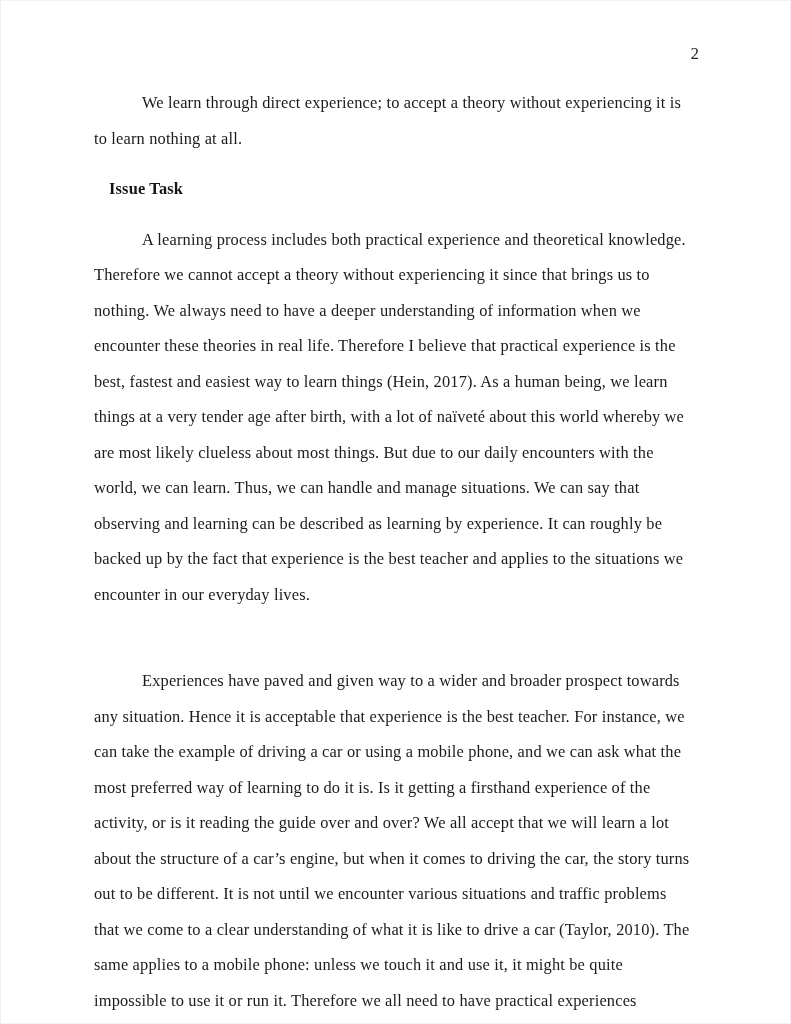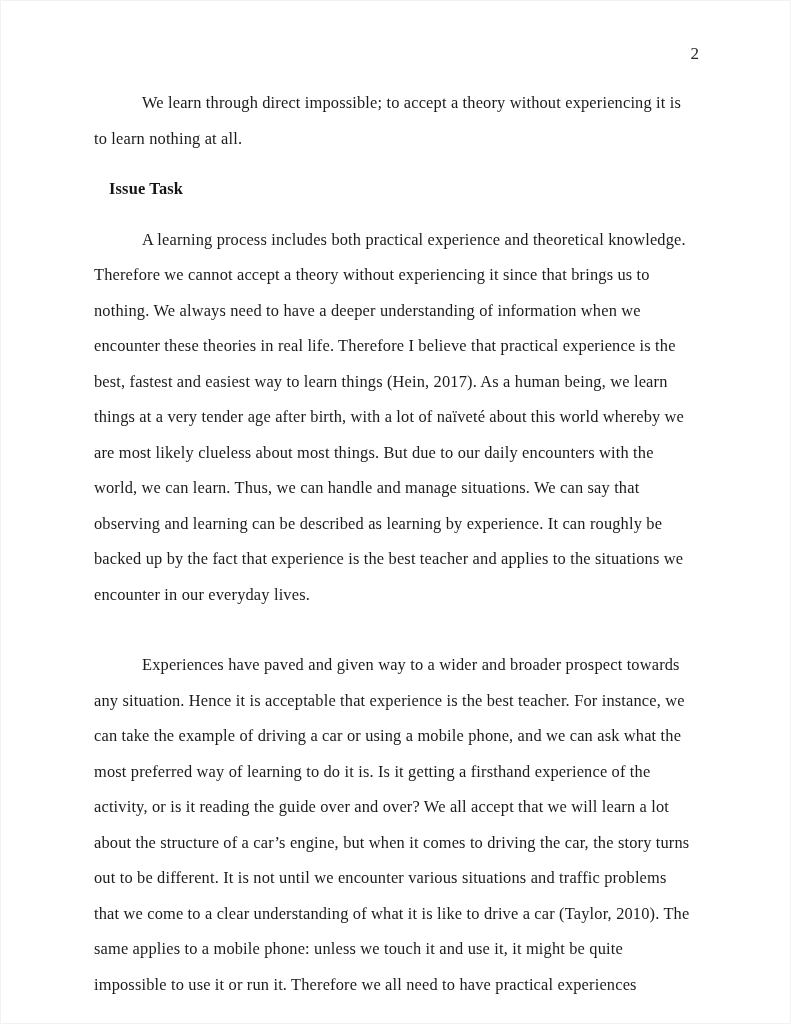--- a/index.html
+++ b/index.html
@@ -38,41 +38,41 @@
     line-height: 35.5px;
     text-align: left;
     margin: 0;
     color: #1b1b1b;
     letter-spacing: 0.01em;
   }
   .para.indent {
     text-indent: 48px;
   }
   .gap-before {
-    margin-top: 35px;
+    margin-top: 51px;
   }
   .heading {
     font-size: 16.4px;
     line-height: 35.5px;
     font-weight: bold;
     margin: 15px;
     color: #141414;
     letter-spacing: 0.01em;
   }
 </style>
 </head>
 <body>
 
 <div class="page">
 
   <div class="page-number">2</div>
 
   <div class="content">
 
-    <p class="para indent">We learn through direct impossible; to accept a theory without experiencing it is to learn nothing at all.</p>
+    <p class="para indent">We learn through direct experience; to accept a theory without experiencing it is to learn nothing at all.</p>
 
     <p class="heading">Issue Task</p>
 
     <p class="para indent">A learning process includes both practical experience and theoretical knowledge. Therefore we cannot accept a theory without experiencing it since that brings us to nothing. We always need to have a deeper understanding of information when we encounter these theories in real life. Therefore I believe that practical experience is the best, fastest and easiest way to learn things (Hein, 2017). As a human being, we learn things at a very tender age after birth, with a lot of naïveté about this world whereby we are most likely clueless about most things. But due to our daily encounters with the world, we can learn. Thus, we can handle and manage situations. We can say that observing and learning can be described as learning by experience. It can roughly be backed up by the fact that experience is the best teacher and applies to the situations we encounter in our everyday lives.</p>
 
     <p class="para indent gap-before">Experiences have paved and given way to a wider and broader prospect towards any situation. Hence it is acceptable that experience is the best teacher. For instance, we can take the example of driving a car or using a mobile phone, and we can ask what the most preferred way of learning to do it is. Is it getting a firsthand experience of the activity, or is it reading the guide over and over? We all accept that we will learn a lot about the structure of a car’s engine, but when it comes to driving the car, the story turns out to be different. It is not until we encounter various situations and traffic problems that we come to a clear understanding of what it is like to drive a car (Taylor, 2010). The same applies to a mobile phone: unless we touch it and use it, it might be quite impossible to use it or run it. Therefore we all need to have practical experiences</p>
 
   </div>
 </div>
 

